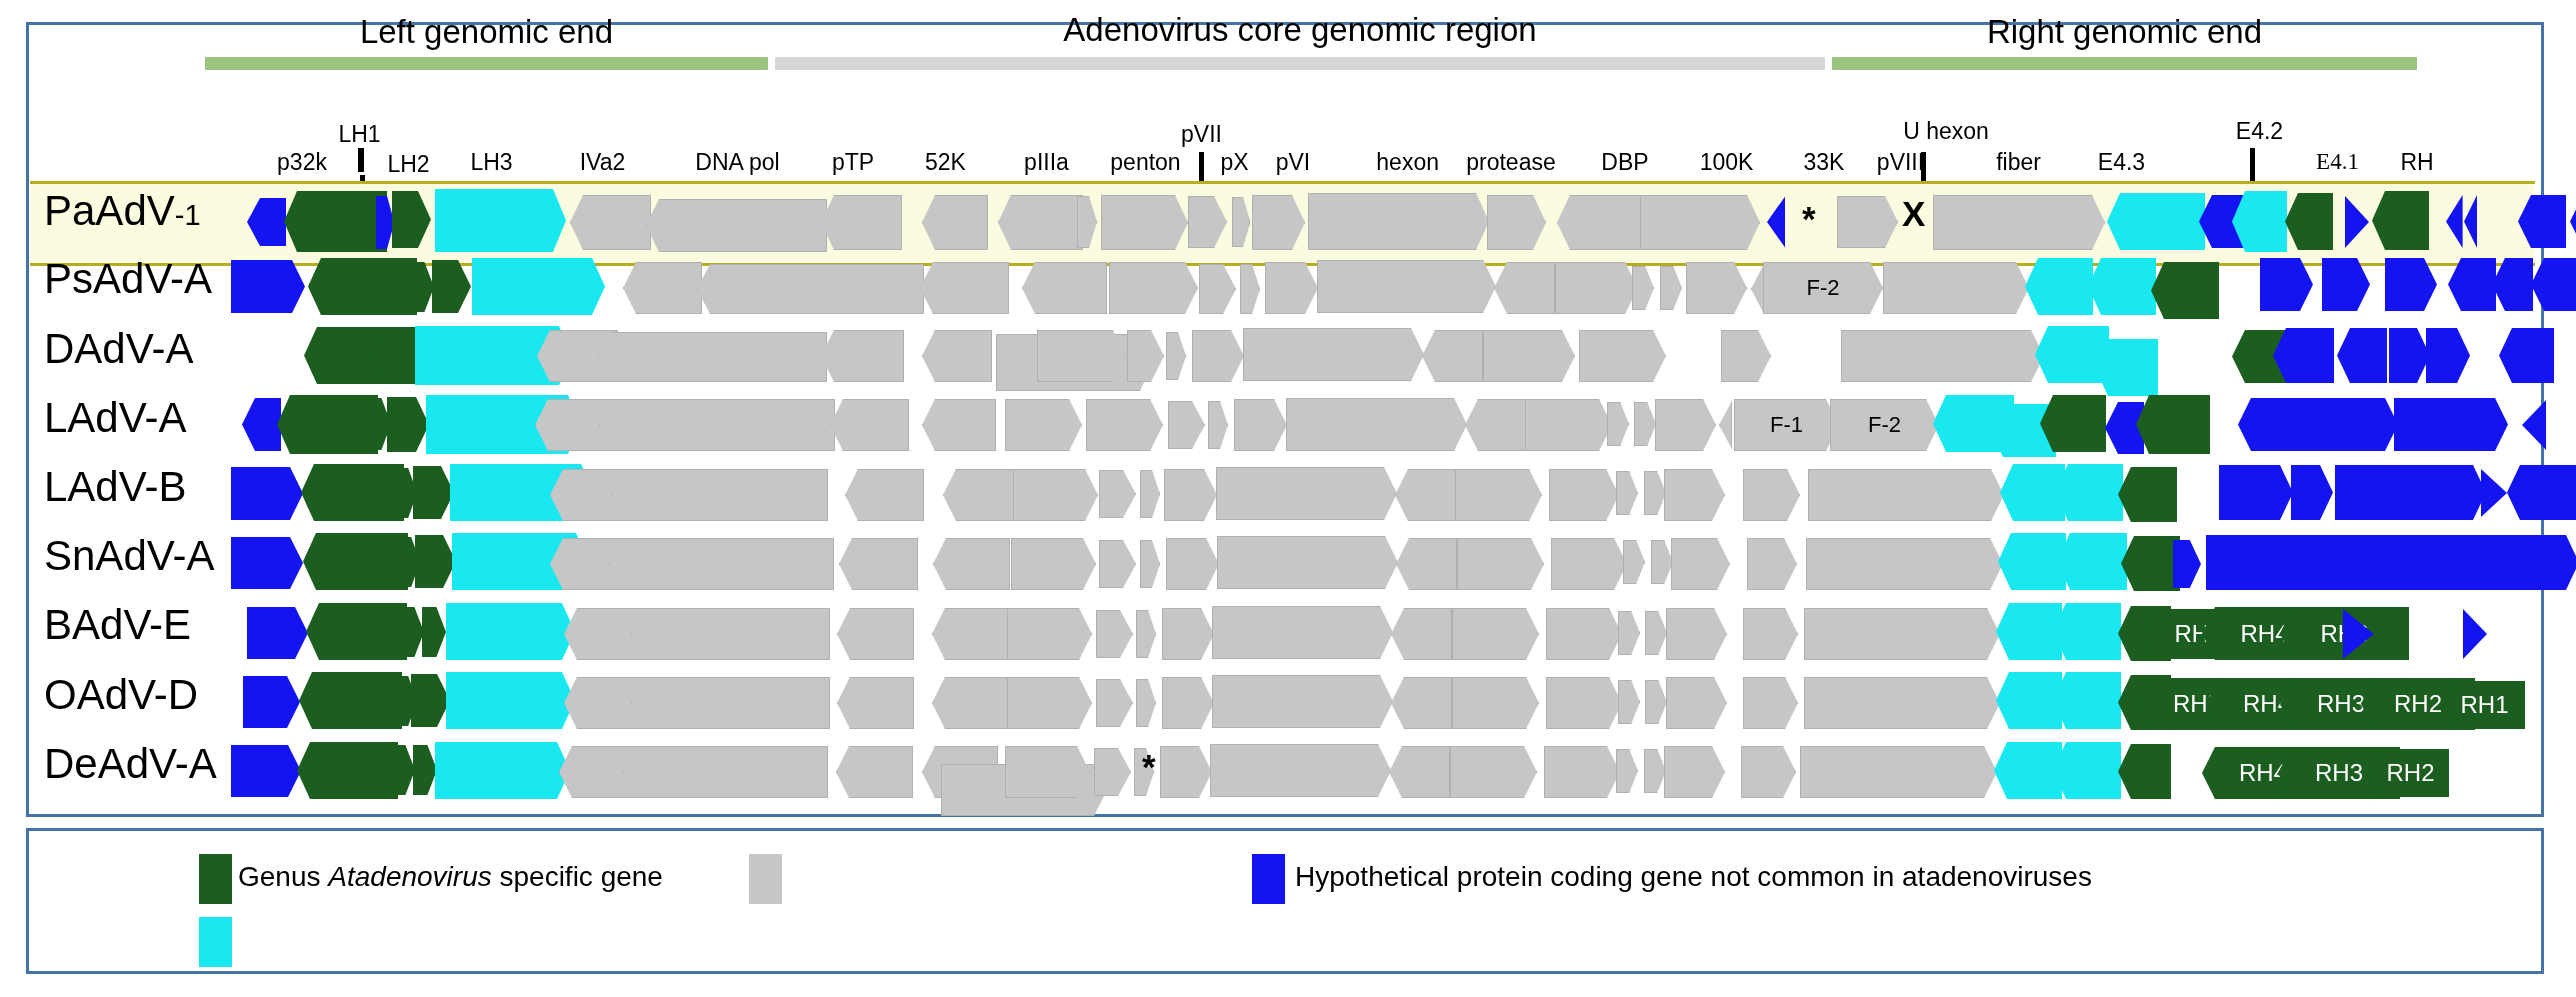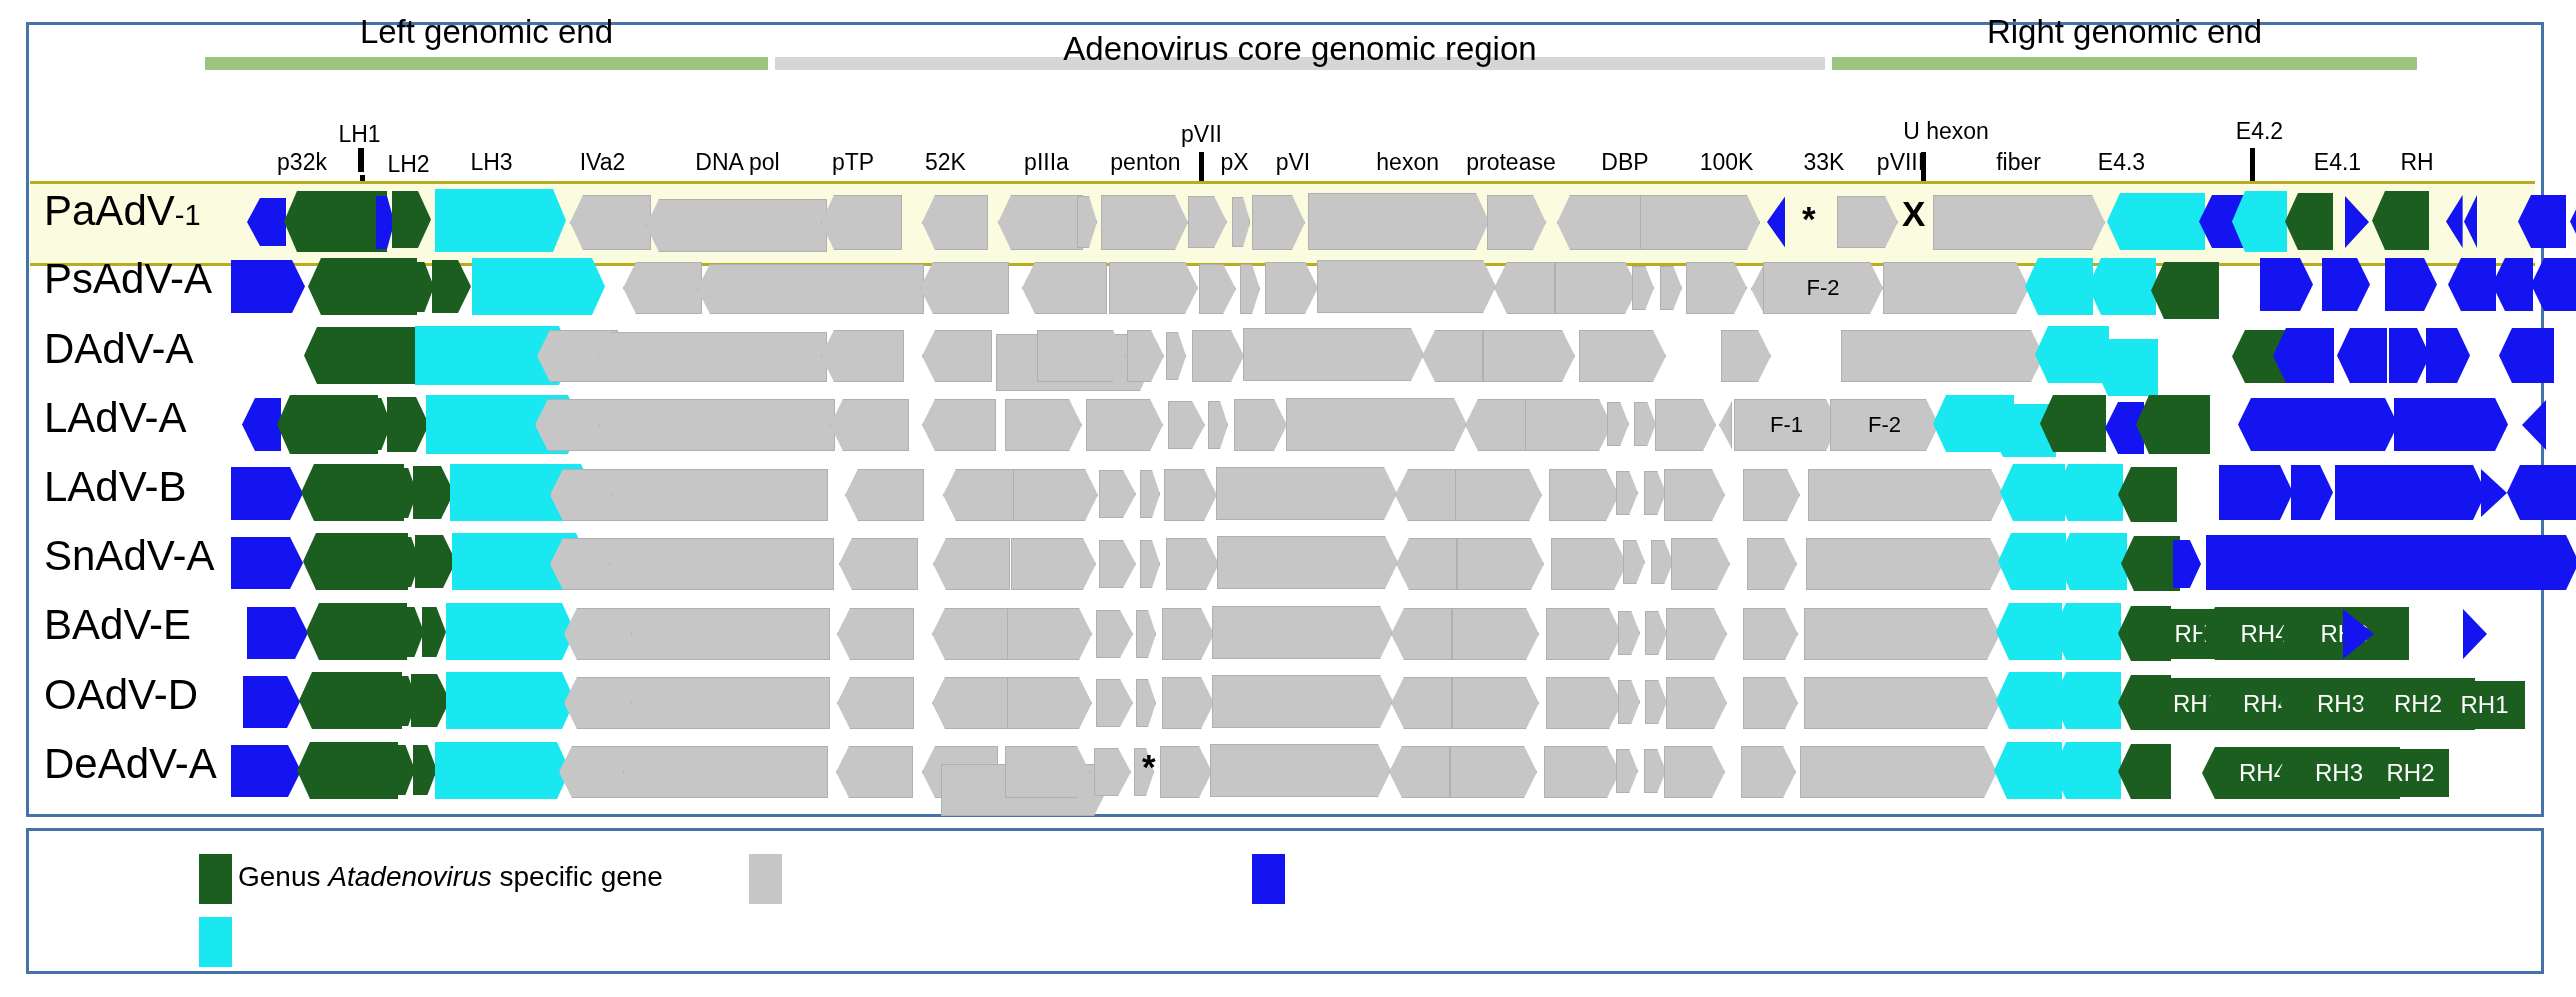--- a/index.html
+++ b/index.html
@@ -61,21 +61,21 @@
 
 <div id="root">
 
   <div class="frame" id="main-frame"></div>
 
   <div class="region-bar" style="left:205px;top:57px;width:563px;background:#9bc47f;"></div>
   <div class="region-bar" style="left:775px;top:57px;width:1050px;background:#d6d6d6;"></div>
   <div class="region-bar" style="left:1832px;top:57px;width:585px;background:#9bc47f;"></div>
 
   <div class="region-label" style="left:205px;top:13px;width:563px;">Left genomic end</div>
-  <div class="region-label" style="left:775px;top:30px;width:1050px;">Adenovirus core genomic region</div>
+  <div class="region-label" style="left:775px;top:11px;width:1050px;">Adenovirus core genomic region</div>
   <div class="region-label" style="left:1832px;top:13px;width:585px;">Right genomic end</div>
 
   <div class="gene-label" style="left:256px;top:149px;width:92px;">p32k</div>
   <div class="gene-label" style="left:318px;top:121px;width:83px;">LH1</div>
   <div class="tickmark" style="left:358px;top:148px;height:24px;"></div>
   <div class="gene-label" style="left:367px;top:151px;width:83px;">LH2</div>
   <div class="gene-label" style="left:450px;top:149px;width:83px;">LH3</div>
   <div class="gene-label" style="left:552px;top:149px;width:101px;">IVa2</div>
   <div class="gene-label" style="left:659px;top:149px;width:157px;">DNA pol</div>
   <div class="gene-label" style="left:807px;top:149px;width:92px;">pTP</div>
@@ -88,21 +88,21 @@
   <div class="gene-label" style="left:1319px;top:149px;width:120px;text-align:right;">hexon</div>
   <div class="gene-label" style="left:1437px;top:149px;width:148px;">protease</div>
   <div class="gene-label" style="left:1579px;top:149px;width:92px;">DBP</div>
   <div class="gene-label" style="left:1671px;top:149px;width:111px;">100K</div>
   <div class="gene-label" style="left:1778px;top:149px;width:92px;">33K</div>
   <div class="gene-label" style="left:1856px;top:149px;width:89px;">pVIII</div>
   <div class="gene-label" style="left:1872px;top:118px;width:148px;">U hexon</div>
   <div class="gene-label" style="left:1963px;top:149px;width:111px;">fiber</div>
   <div class="gene-label" style="left:2071px;top:149px;width:101px;">E4.3</div>
   <div class="gene-label" style="left:2209px;top:118px;width:101px;">E4.2</div>
-  <div class="gene-label" style="left:2287px;top:149px;width:101px;">E4.1</div>
+  <div class="gene-label" style="left:2287px;top:149px;width:101px;font-family:Liberation Serif, serif;">E4.1</div>
   <div class="gene-label" style="left:2380px;top:149px;width:74px;">RH</div>
 
   <div class="pointer" style="left:360px;top:175px;height:33px;"></div>
   <div class="pointer" style="left:1199px;top:152px;height:57px;"></div>
   <div class="pointer" style="left:1921px;top:152px;height:57px;"></div>
   <div class="pointer" style="left:2250px;top:148px;height:61px;"></div>
 
   <div id="highlight-row" style="left:29.5px;top:181px;width:2505px;height:79px;"></div>
 
   <div class="row-name" style="left:44px;top:187px;">
@@ -427,17 +427,18 @@
   <div class="frame" id="legend-frame"></div>
 
   <div class="swatch" style="left:199px;top:854px;width:33px;height:50px;background:#1b5e20;"></div>
   <div class="legend-text" style="left:238px;top:861px;">
     <span>Genus </span><i>Atadenovirus</i><span> specific gene</span>
   </div>
 
   <div class="swatch" style="left:749px;top:854px;width:33px;height:50px;background:#c6c6c6;"></div>
 
   <div class="swatch" style="left:1252px;top:854px;width:33px;height:50px;background:#1414f0;"></div>
+  <div class="legend-text" style="left:1295px;top:861px;">Hypothetical protein coding gene not common in atadenoviruses</div>
 
   <div class="swatch" style="left:199px;top:917px;width:33px;height:50px;background:#19e8f0;"></div>
 
 </div>
 
 
 </body></html>

